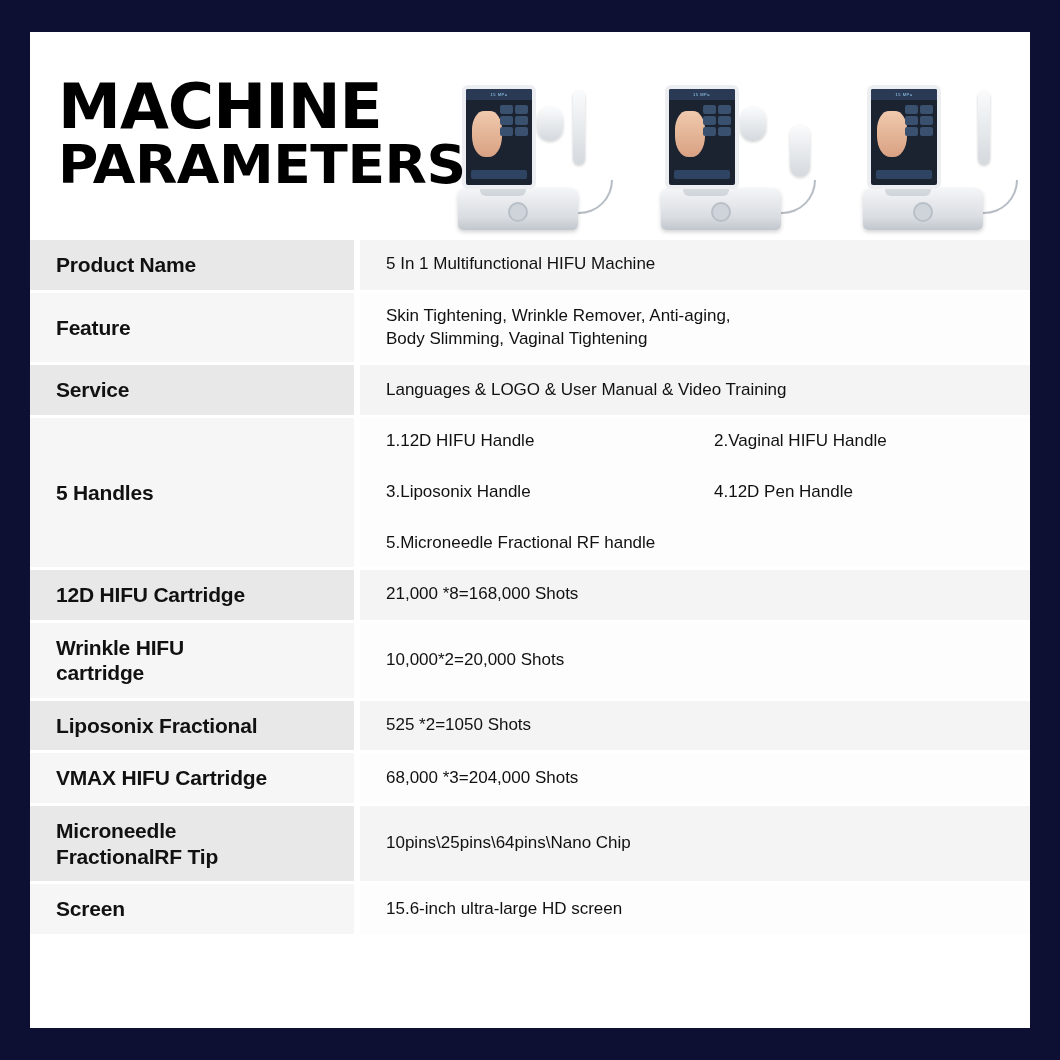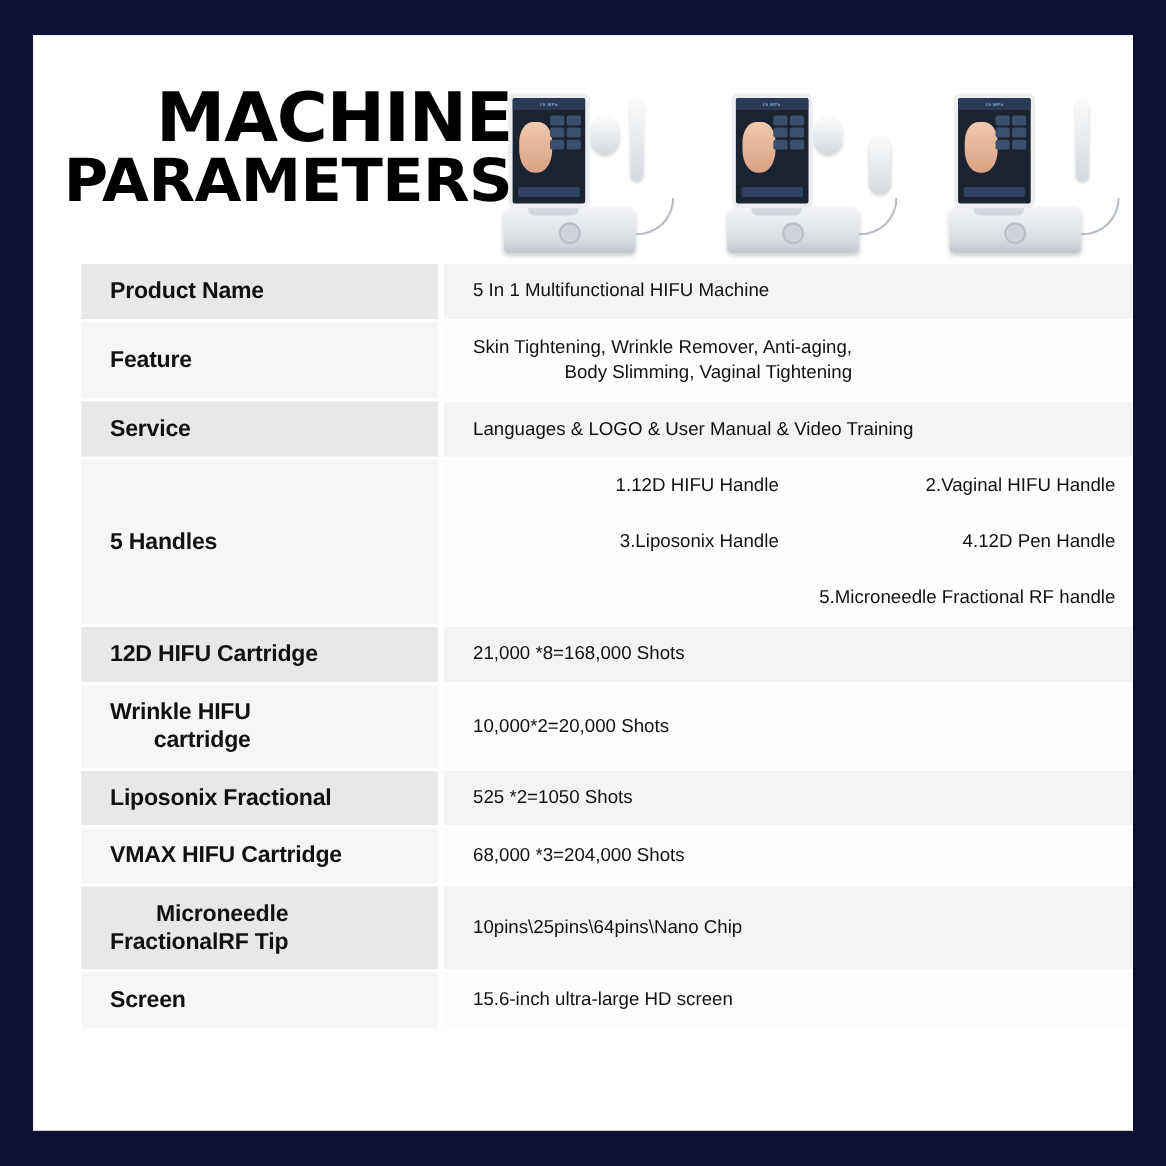--- a/index.html
+++ b/index.html
@@ -14,21 +14,20 @@
     padding: 32px 30px;
     display: flex;
     flex-direction: column;
   }
   .card {
     flex: 1;
     background: #ffffff;
     display: flex;
     flex-direction: column;
     overflow: hidden;
-    text-align: right;
   }
 
   
   .header {
     height: 206px;
     flex: 0 0 206px;
     background: #ffffff;
     display: flex;
     align-items: center;
     position: relative;
@@ -168,21 +167,20 @@
     border-top: none; border-left: none;
     border-radius: 0 0 40px 0;
   }
 
   
   .table {
     flex: 1;
     display: flex;
     flex-direction: column;
     border-top: 2px solid #ffffff;
-    padding-left: 44px;
   }
   .row {
     display: flex;
     align-items: stretch;
     border-bottom: 3px solid #ffffff;
   }
   .row:last-child { border-bottom: none; }
   .row .label {
     flex: 0 0 330px;
     background: #e8e8e8;

